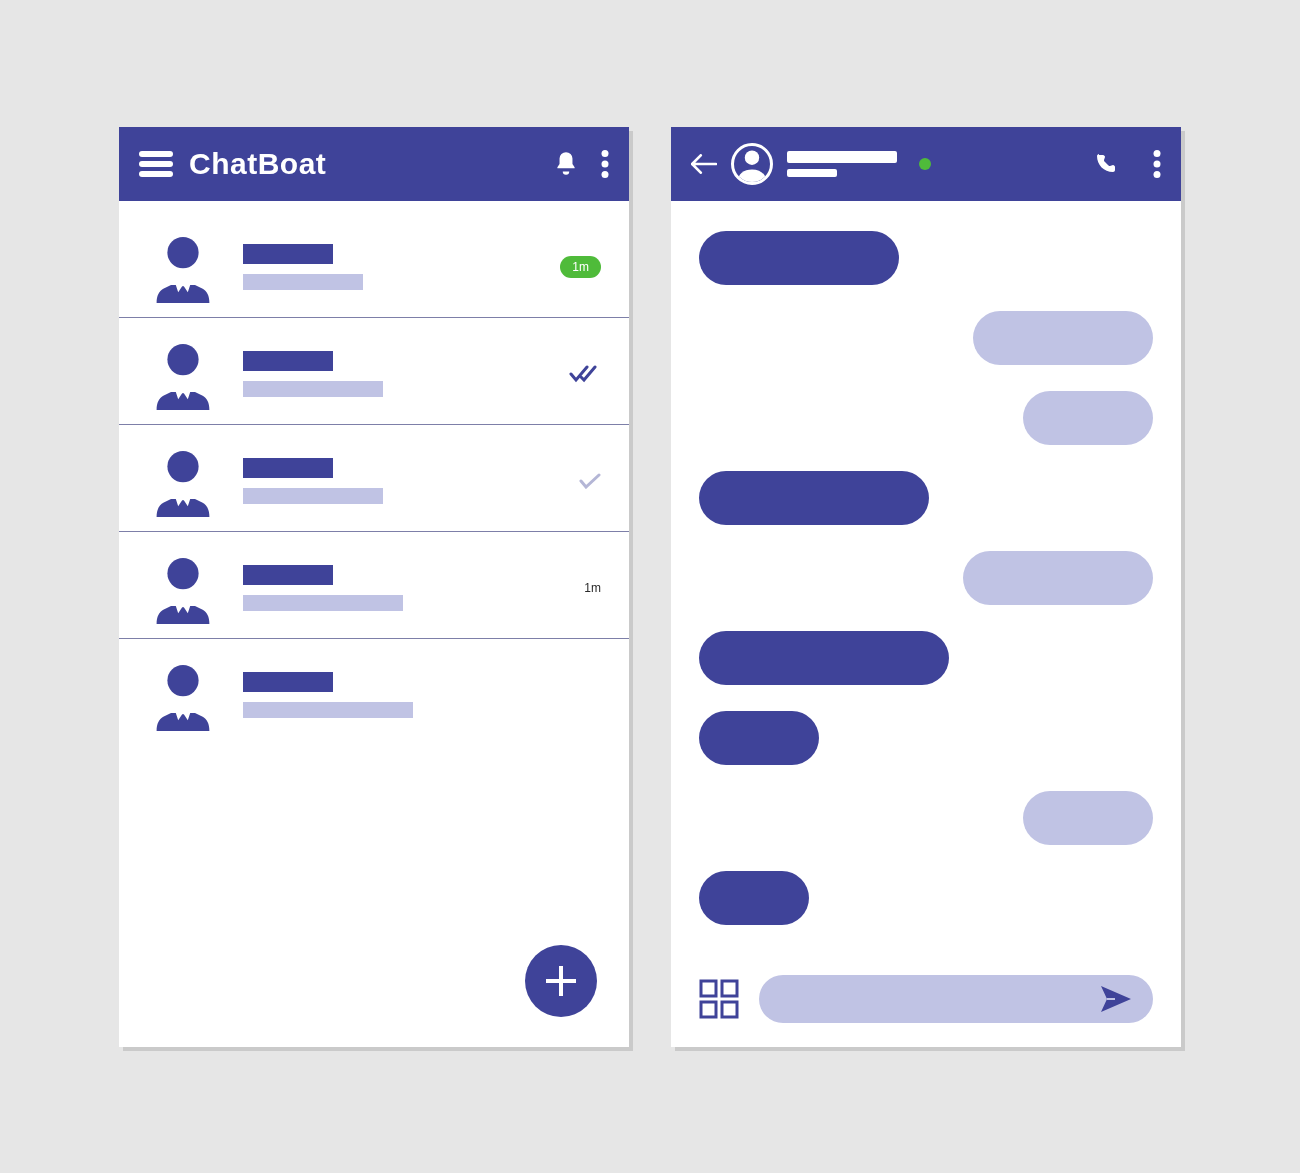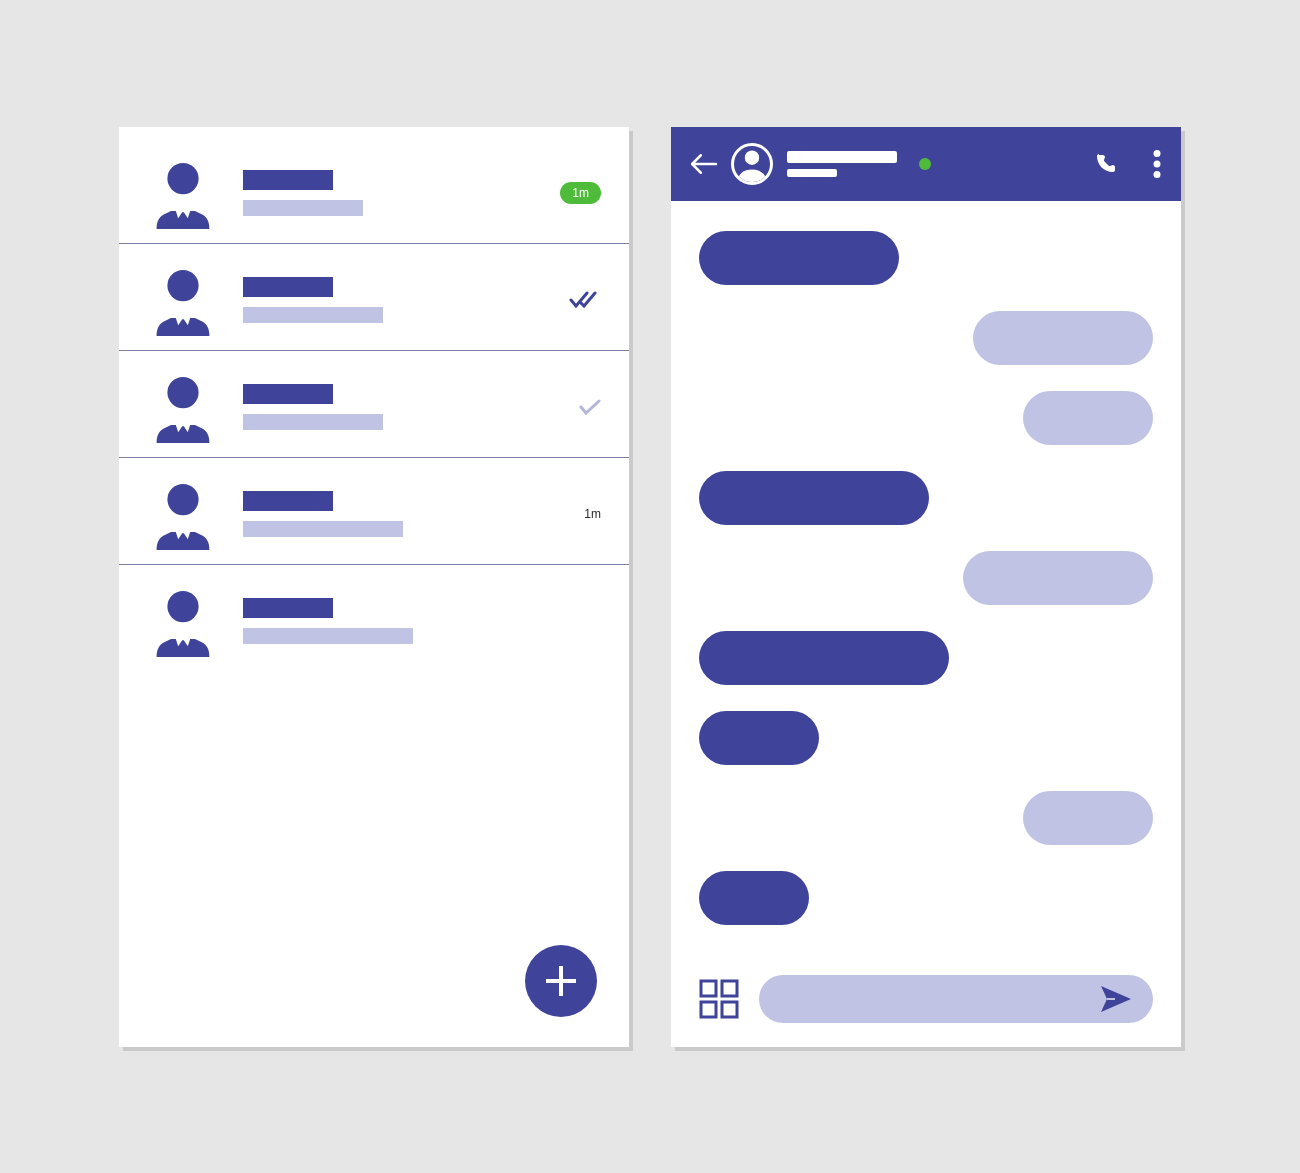--- a/index.html
+++ b/index.html
@@ -80,20 +80,42 @@
   .compose-input {
     flex:1; height:48px; border-radius:24px; background:#c0c3e4;
     display:flex; align-items:center; justify-content:flex-end; padding-right:22px;
   }
   .send-icon { cursor:pointer;}
 </style>
 </head>
 <body>
 
 <div class="screen">
+  <div class="header">
+    <div class="hamburger-icon">
+        <div></div>
+        <div></div>
+        <div></div>
+      </div>
+    <div class="app-title">ChatBoat</div>
+    <div class="spacer"></div>
+    <span class="bell-icon">
+      <svg width="26" height="28" viewBox="0 0 24 26" fill="#fff">
+          <path d="M12 2a6 6 0 0 0-6 6v5l-2 3v1h16v-1l-2-3V8a6 6 0 0 0-6-6z"></path>
+          <path d="M9 20a3 3 0 0 0 6 0z"></path>
+        </svg>
+    </span>
+    <span class="more-icon">
+      <svg width="8" height="28" viewBox="0 0 6 24" fill="#fff">
+          <circle cx="3" cy="3" r="3"></circle>
+          <circle cx="3" cy="12" r="3"></circle>
+          <circle cx="3" cy="21" r="3"></circle>
+        </svg>
+    </span>
+  </div>
 
   <div class="list" id="chat-list">
       <div class="chat-row">
     <span class="avatar-icon"><svg viewBox="0 0 60 60" fill="#3f4399">
   <circle cx="30" cy="18" r="13"></circle>
   <path d="M8 60c0-6 2-10 6-12l6-3h4l2 6 4-6 4 6 2-6h4l6 3c4 2 6 6 6 12z"></path>
   <rect x="28" y="36" width="4" height="10" fill="#fff"></rect>
 </svg></span>
     <div class="row-text">
       <div class="name-bar"></div>

